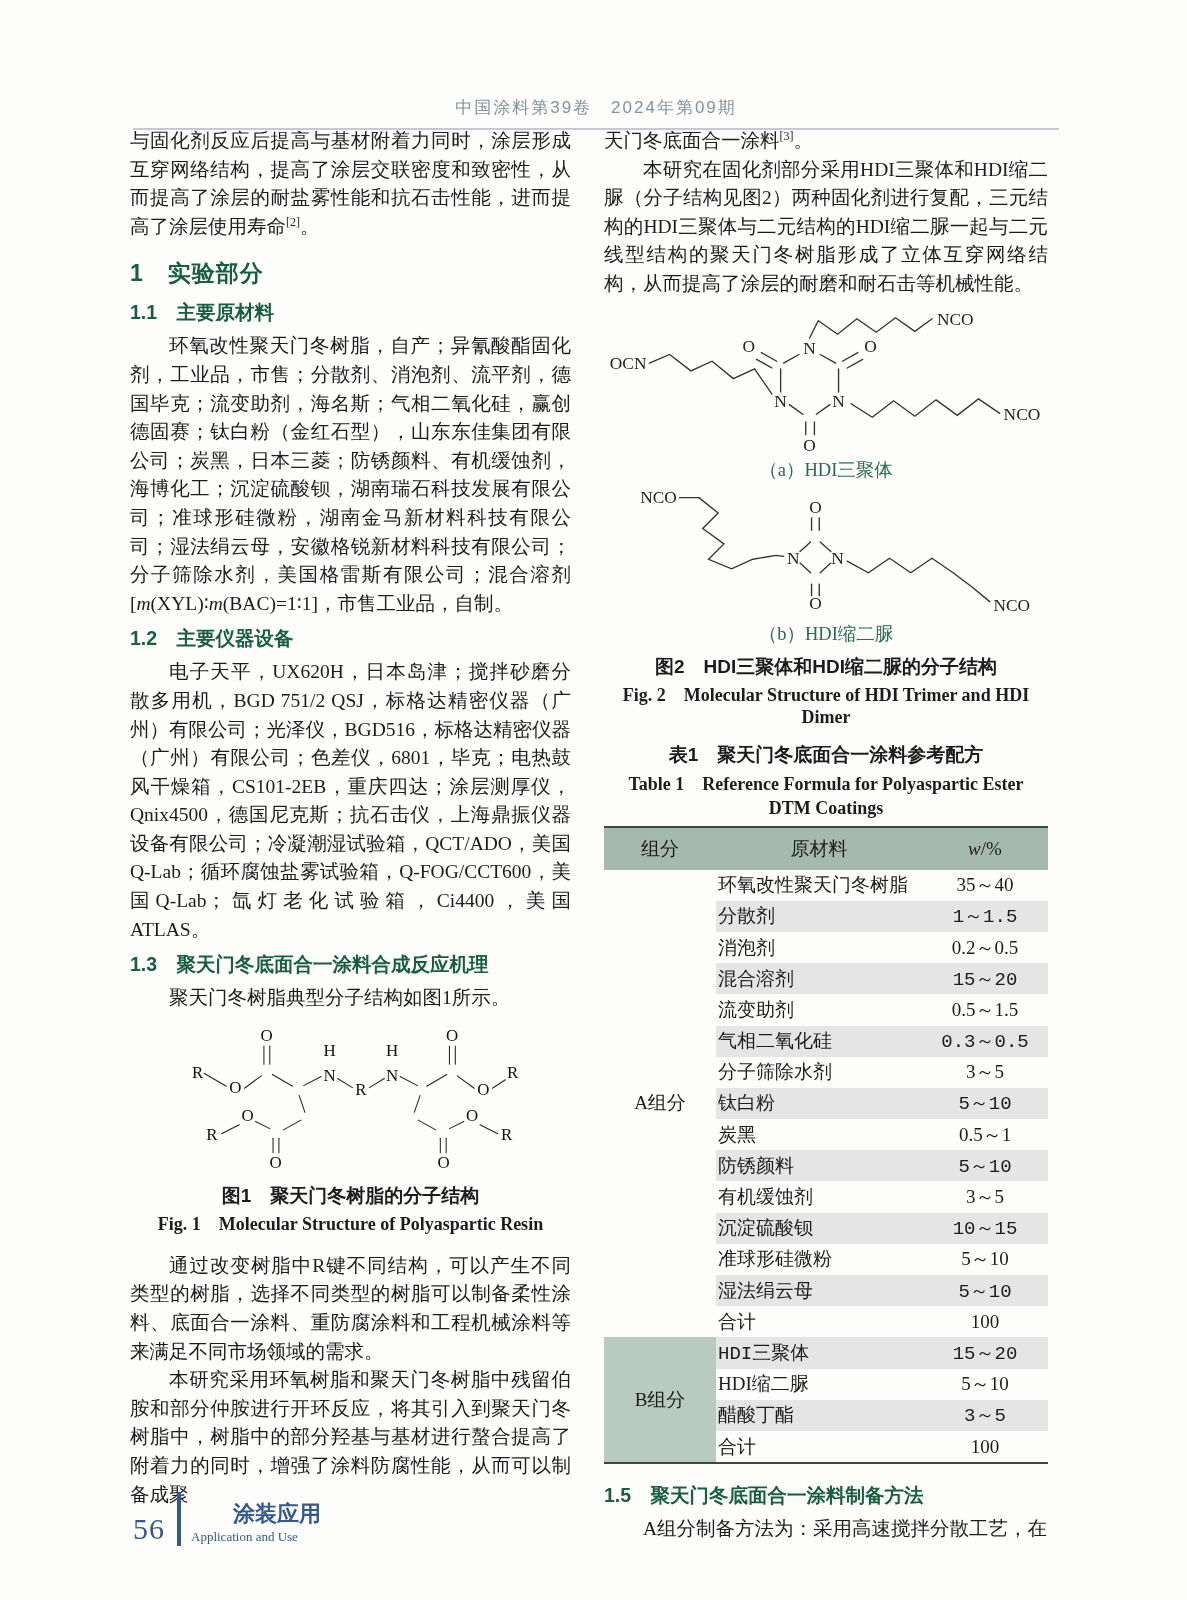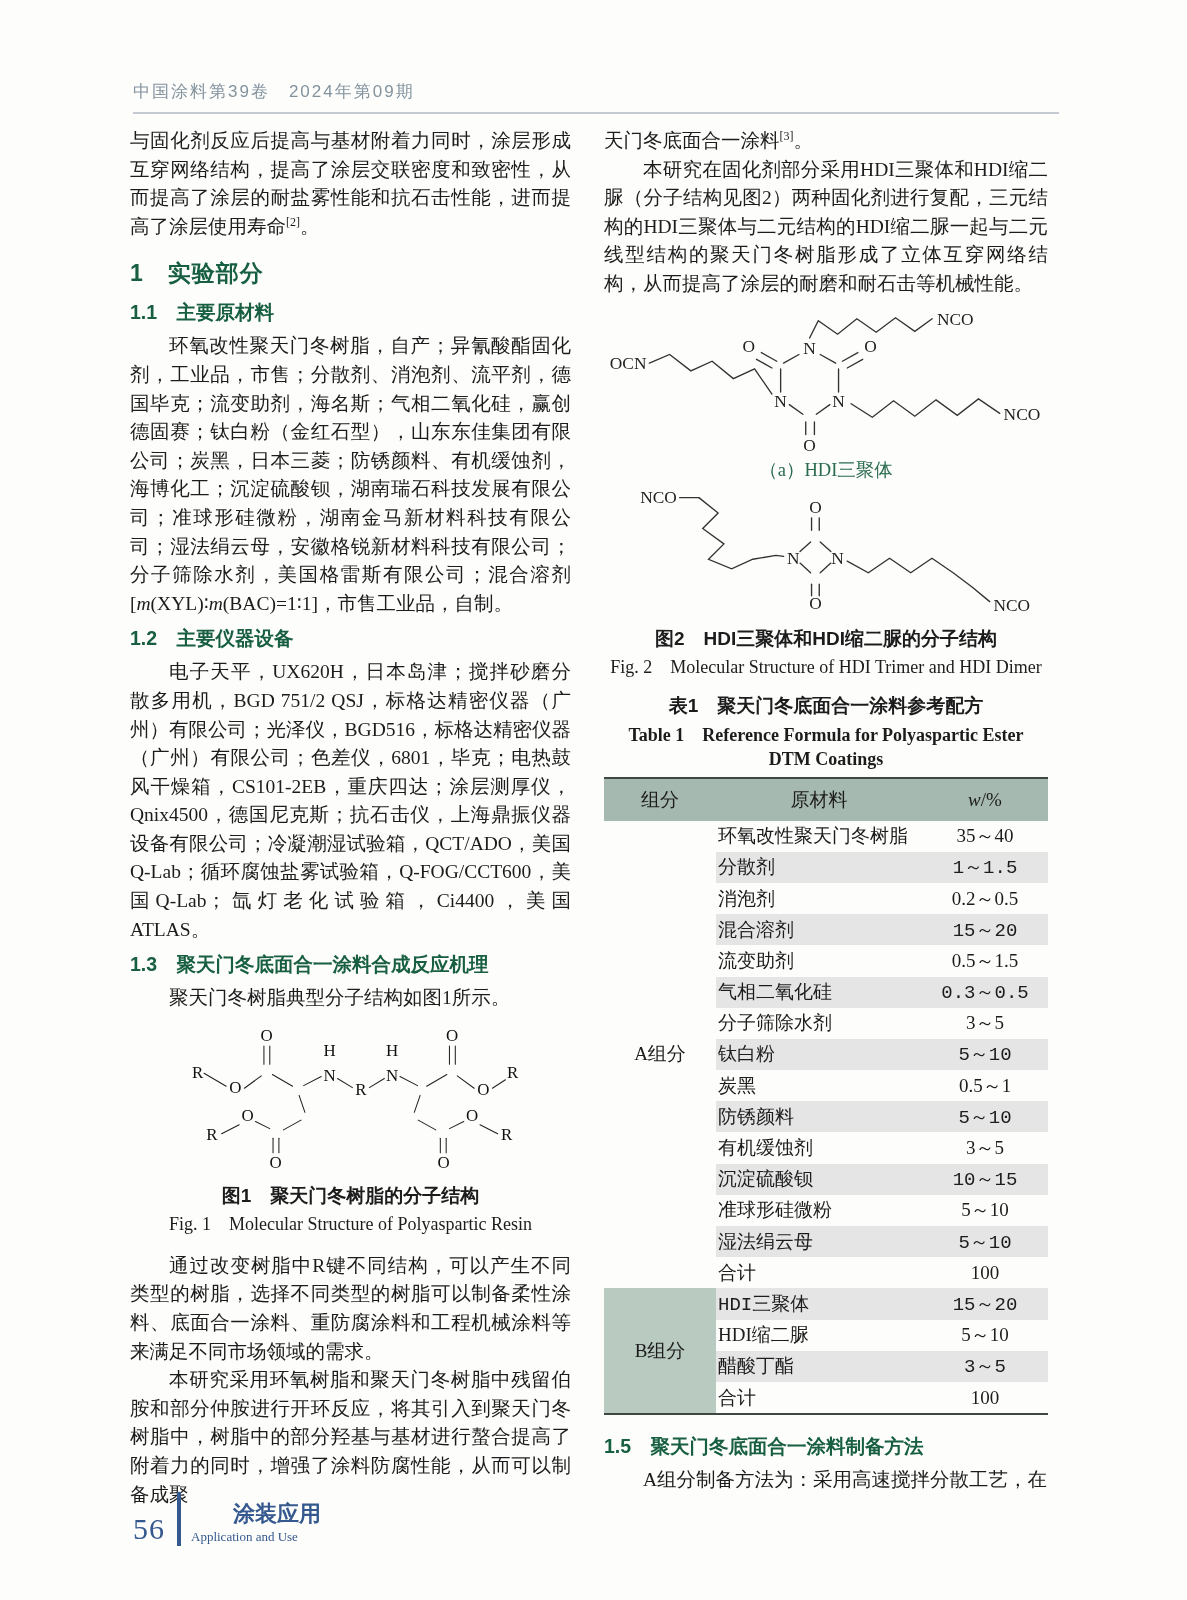--- a/index.html
+++ b/index.html
@@ -1,20 +1,20 @@
 <!DOCTYPE html>
 <html><head>
 <meta charset="utf-8">
 <style>
   html,body{margin:0;padding:0;background:#e8e8e8;}
   .page{position:relative;width:1187px;height:1600px;margin:0 auto;background:#fdfdfc;
         font-family:"Liberation Serif","DejaVu Serif",serif;color:#1c1c1c;overflow:hidden;}
   
-  .page-header{position:absolute;left:133px;right:128px;top:80px;display:flex;
-        justify-content:flex-start;align-items:flex-end;
+  .page-header{position:absolute;left:133px;right:128px;top:96px;display:flex;
+        justify-content:center;align-items:flex-end;
         font-family:"Liberation Sans","DejaVu Sans",sans-serif;font-size:17px;color:#83939e;
         padding-bottom:9px;border-bottom:2px solid #c3cbd0;letter-spacing:2px;}
   
   .col{position:absolute;top:127px;}
   .col-left{left:130px;width:441px;}
   .col-right{left:604px;width:444px;}
   .body-p{font-size:19.5px;line-height:28.6px;text-align:justify;margin:0;}
   .indent{text-indent:2em;}
   .sup{font-size:12px;vertical-align:super;line-height:0;}
   .i{font-style:italic;}
@@ -25,21 +25,21 @@
   
   .fig{text-align:center;margin:8px 0 2px;}
   .fig svg{display:block;margin:0 auto;}
   .bond{stroke:#222;stroke-width:1.6;fill:none;stroke-linecap:round;}
   .bond2{stroke:#333;stroke-width:1.4;fill:none;stroke-linecap:round;}
   .atom{font-family:"Liberation Serif","DejaVu Serif",serif;font-size:26px;fill:#111;text-anchor:middle;}
   .atom2{font-family:"Liberation Serif","DejaVu Serif",serif;font-size:18px;fill:#222;text-anchor:middle;}
   .fig-sub{color:#2a6b4e;font-size:18.5px;margin-top:3px;font-family:"Liberation Serif","DejaVu Serif",serif;}
   .fig-cap-zh{font-family:"Liberation Sans","DejaVu Sans",sans-serif;font-weight:bold;font-size:19px;
         text-align:center;margin-top:8px;}
-  .fig-cap-en{font-family:"Liberation Serif","DejaVu Serif",serif;font-weight:normal;font-size:18px;
+  .fig-cap-en{font-family:"Liberation Serif","DejaVu Serif",serif;font-weight:bold;font-size:18px;
         text-align:center;margin-top:3px;}
   
   .tbl-cap-zh{font-family:"Liberation Sans","DejaVu Sans",sans-serif;font-weight:bold;font-size:19px;
         text-align:center;margin:14px 0 4px;}
   .tbl-cap-en{font-family:"Liberation Serif","DejaVu Serif",serif;font-weight:bold;font-size:18px;
         text-align:center;margin:0 24px 6px;line-height:24px;}
   table.formula{width:100%;border-collapse:collapse;border-top:2.5px solid #3f4743;
         border-bottom:2.5px solid #3f4743;margin-top:4px;}
   table.formula th{background:#a6b9b0;font-weight:normal;font-size:19px;padding:8px 2px;text-align:center;}
   table.formula td{font-size:19px;padding:2.6px 2px;}
@@ -185,20 +185,21 @@
           <polyline points="98,10 118,26 102,42 124,58 108,74 132,84 154,74 178,70 186,71"></polyline>
           <polyline points="252,76 274,88 296,73 318,88 340,73 362,88 382,103 400,118"></polyline>
         </g>
         <text class="atom2" x="196" y="79">N</text>
         <text class="atom2" x="242" y="79">N</text>
         <text class="atom2" x="219" y="26">O</text>
         <text class="atom2" x="219" y="126">O</text>
         <text class="atom2" x="56" y="16">NCO</text>
         <text class="atom2" style="text-anchor:start;" x="404" y="128">NCO</text>
       </svg>
+      <div class="fig-sub">（b）HDI缩二脲</div>
     </div>
 
     <div class="fig-cap-zh">图2　HDI三聚体和HDI缩二脲的分子结构</div>
     <div class="fig-cap-en">Fig. 2　Molecular Structure of HDI Trimer and HDI Dimer</div>
 
 
     <div class="tbl-cap-zh">表1　聚天门冬底面合一涂料参考配方</div>
     <div class="tbl-cap-en">Table 1　Reference Formula for Polyaspartic Ester DTM Coatings</div>
 
     <table class="formula">

